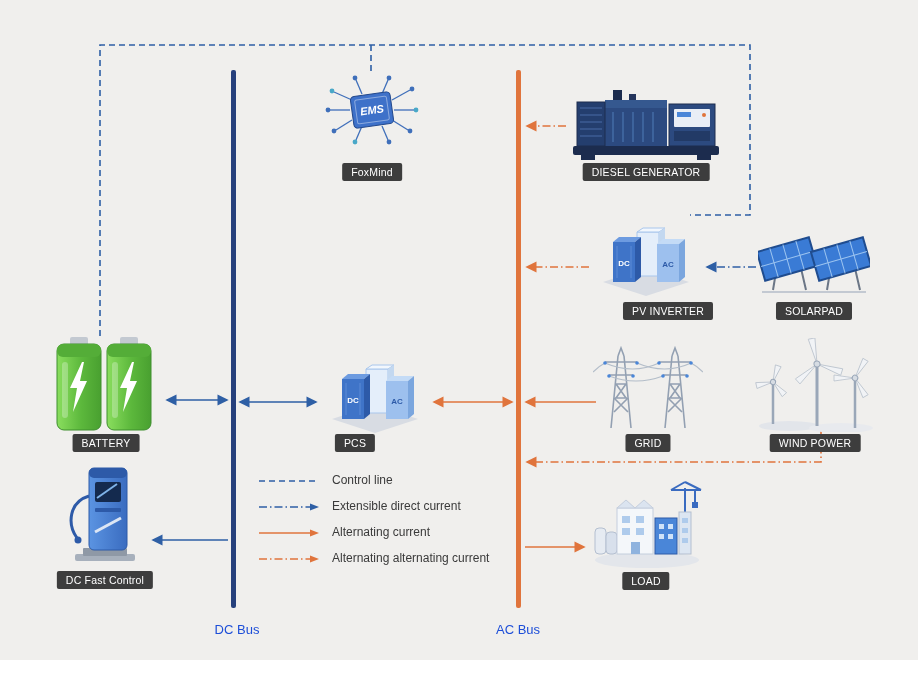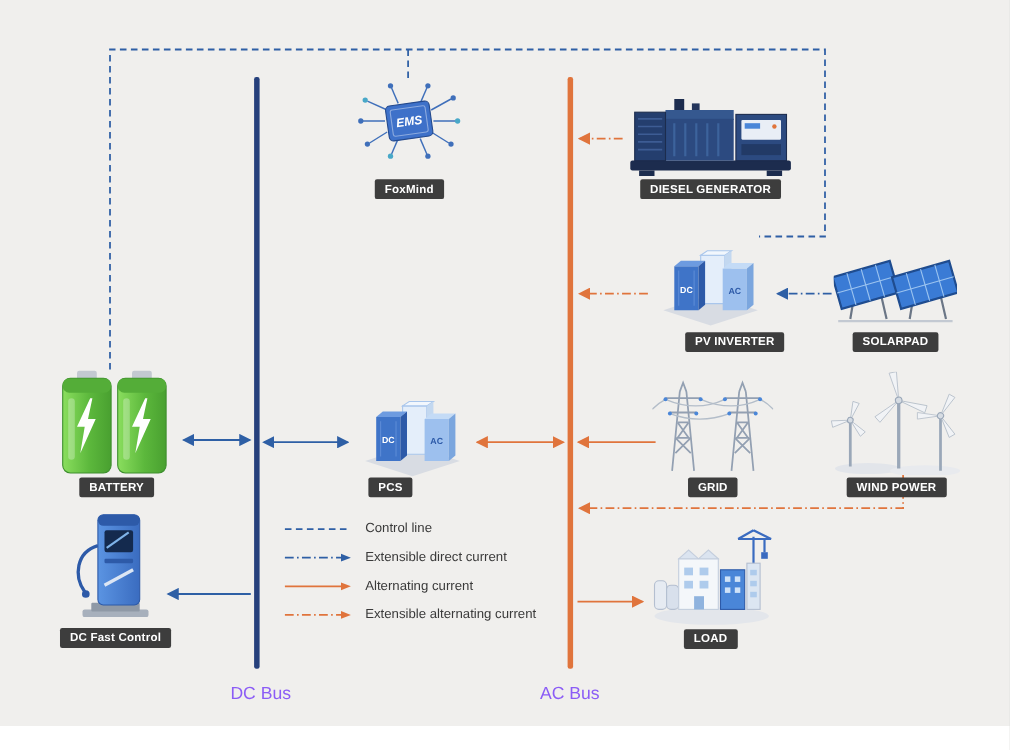--- a/index.html
+++ b/index.html
@@ -6,23 +6,23 @@
   html,body{background:#dcdcdc}
   body{font-family:"Liberation Sans",sans-serif}
   .stage{position:relative;width:918px;height:682px;background:#f0efed;overflow:hidden;margin:0 auto}
   .bottom-strip{position:absolute;left:0;bottom:0;width:100%;height:22px;background:#ffffff}
   #wires{position:absolute;left:0;top:0;z-index:1}
   .bus{position:absolute;width:5px;border-radius:2px;z-index:2}
   .dc-bus{background:#26407c}
   .ac-bus{background:#e0743c}
   .icon{position:absolute;z-index:2}
   .plate{position:absolute;transform:translateX(-50%);background:#3d3d3d;color:#fff;
-         font-size:10.5px;font-weight:bold;padding:3px 9px;border-radius:2px;
+         font-size:10.5px;font-weight:normal;padding:3px 9px;border-radius:2px;
          white-space:nowrap;z-index:3;letter-spacing:.2px}
-  .bus-label{position:absolute;transform:translateX(-50%);font-size:16px;color:#8b5cf6;
+  .bus-label{position:absolute;transform:translateX(-50%);font-size:13px;color:#1d4ed8;
          font-weight:500;z-index:3;white-space:nowrap}
   .legend{position:absolute;z-index:3}
   .legend-row{display:flex;align-items:flex-end;height:15px;margin-bottom:11px}
   .legend-row svg{display:block;margin-right:12px}
   .legend-row span{font-size:12px;color:#3a3a3a;white-space:nowrap}
 </style>
 </head>
 <body>
 
 <div class="stage">
@@ -345,21 +345,21 @@
         <line x1="1" y1="6" x2="52" y2="6" stroke="#e0743c" stroke-width="1.6"></line>
         <polygon points="52,2.5 61,6 52,9.5" fill="#e0743c"></polygon>
       </svg>
       <span>Alternating current</span>
     </div>
     <div class="legend-row">
       <svg width="62" height="12" viewBox="0 0 62 12">
         <line x1="1" y1="6" x2="52" y2="6" stroke="#e0743c" stroke-width="1.6" stroke-dasharray="8 3 1.5 3"></line>
         <polygon points="52,2.5 61,6 52,9.5" fill="#e0743c"></polygon>
       </svg>
-      <span>Extensible alternating current</span>
+      <span>Alternating alternating current</span>
     </div>
   </div>
 
   <div class="bus-label" style="left:237px;top:622px">DC Bus</div>
   <div class="bus-label" style="left:518px;top:622px">AC Bus</div>
 
   <div class="bottom-strip"></div>
 </div>
 
 </body></html>

